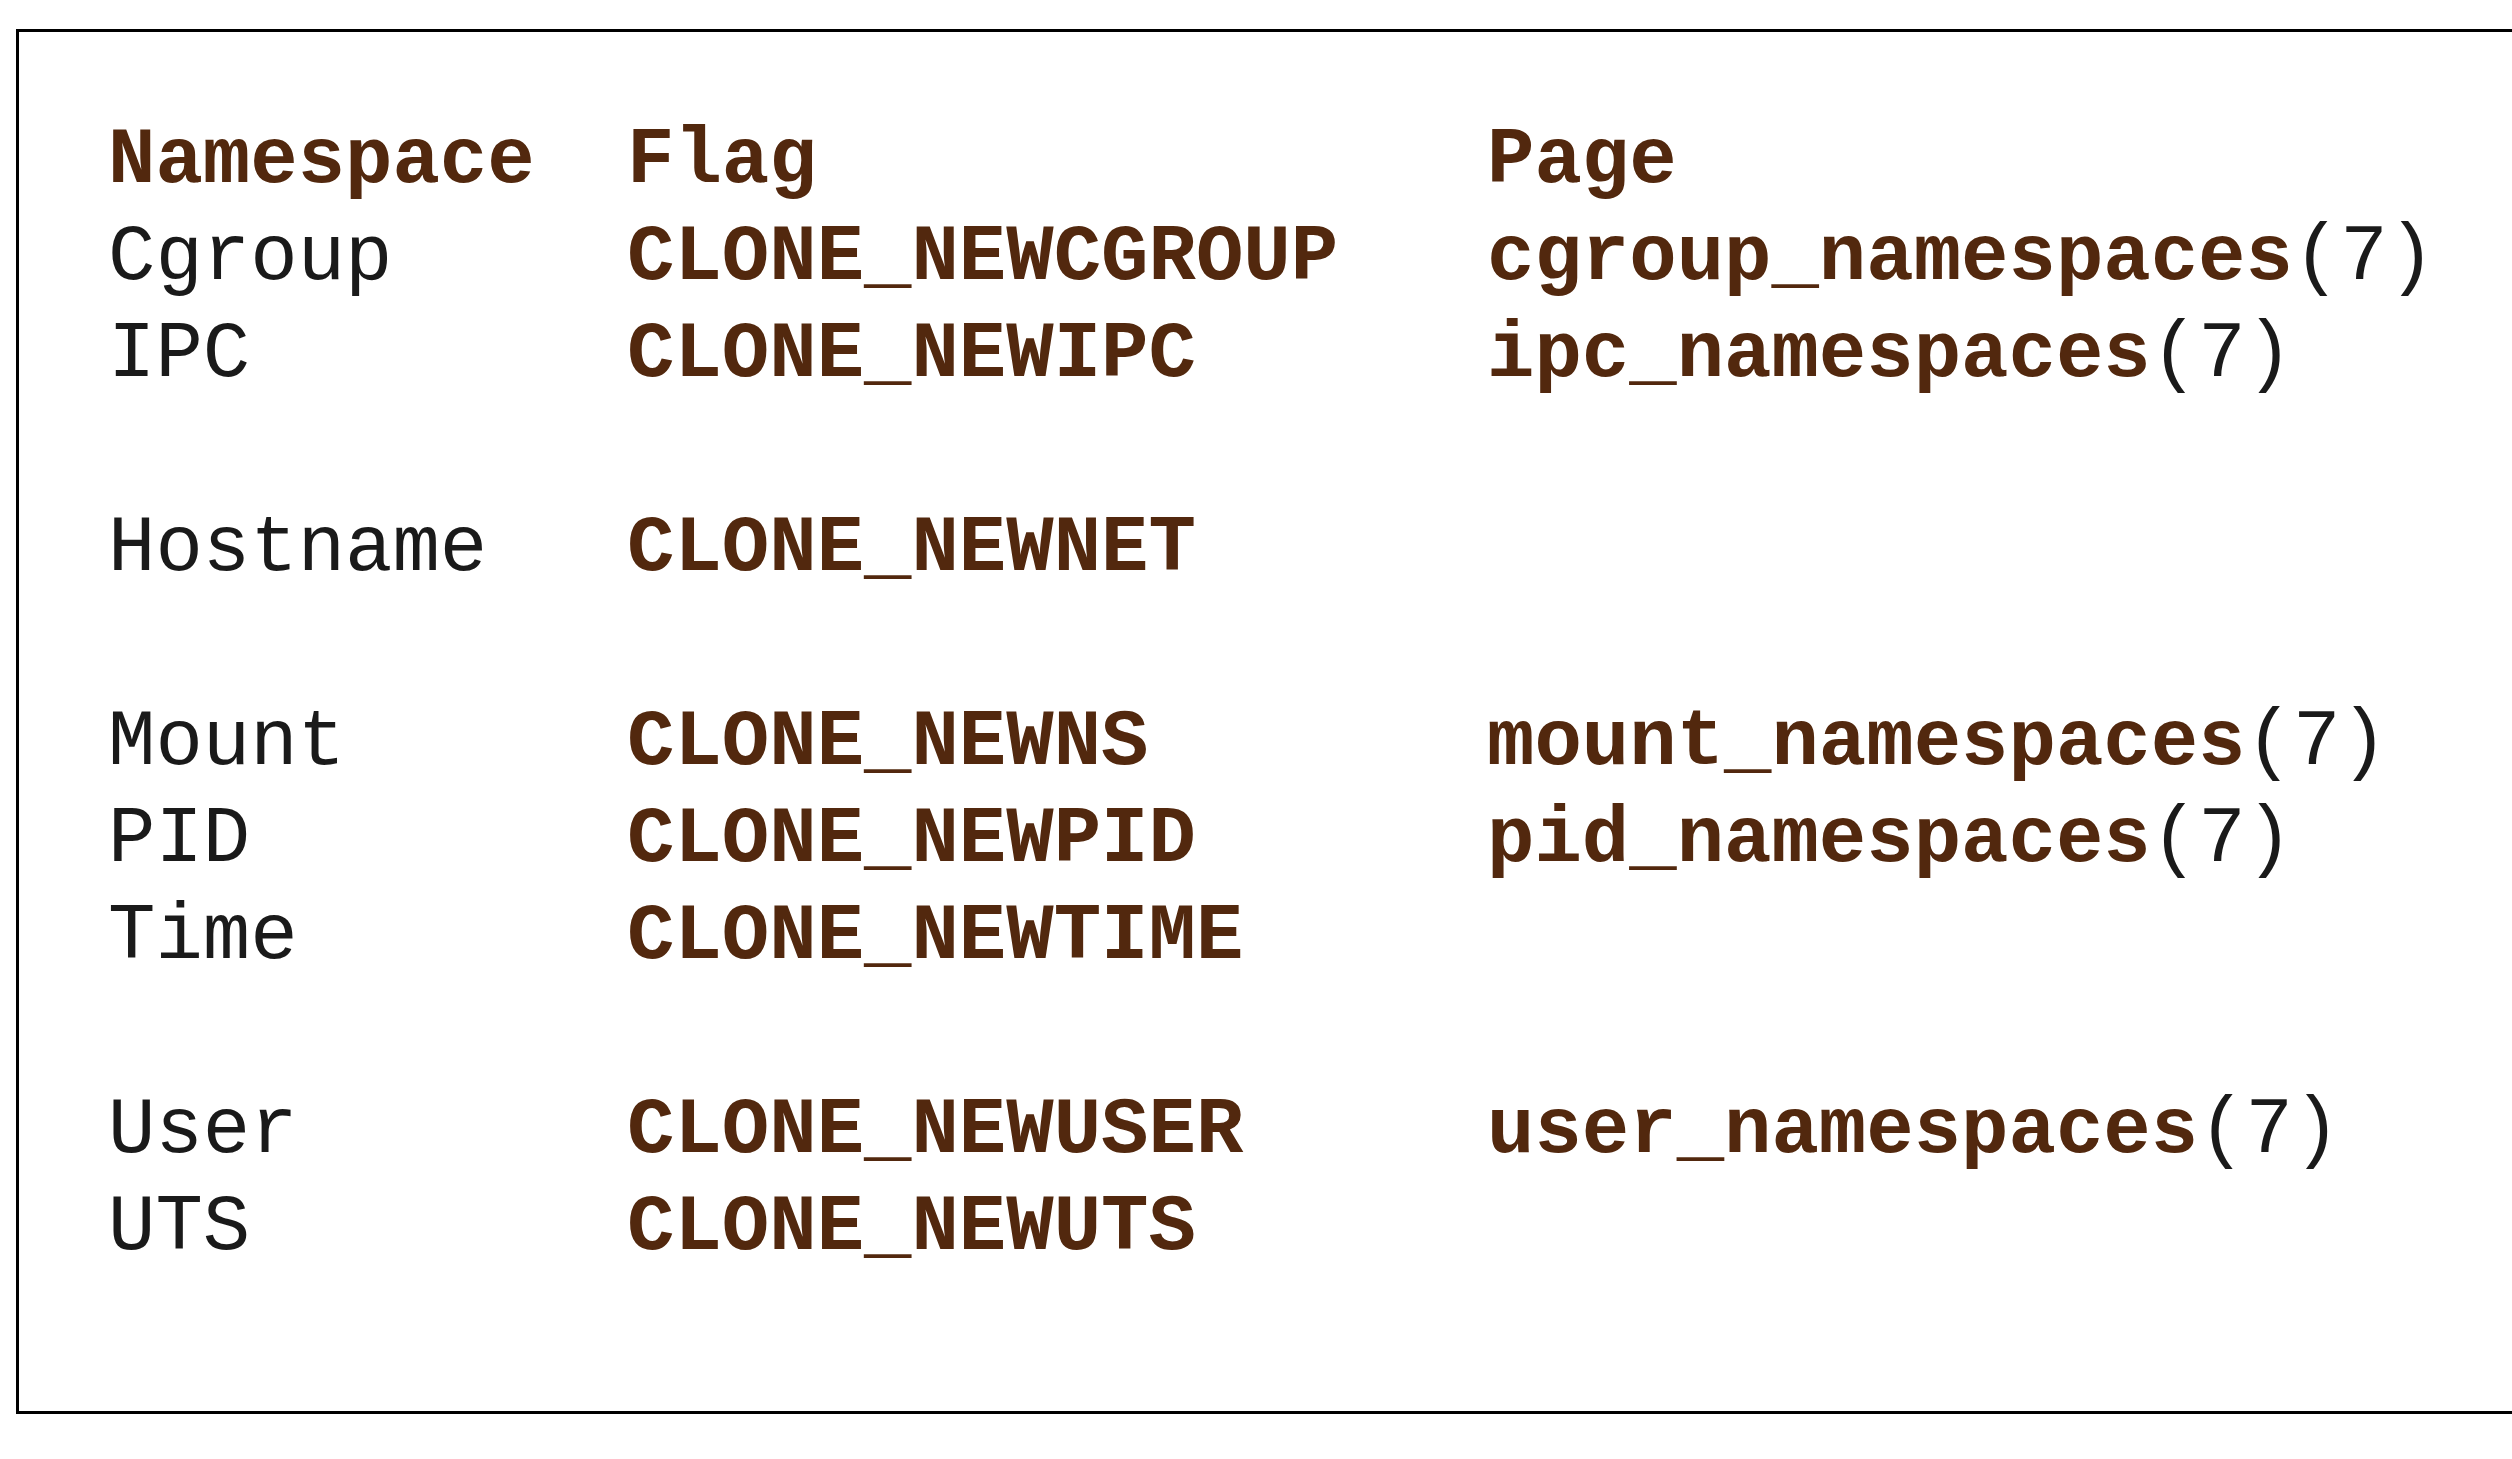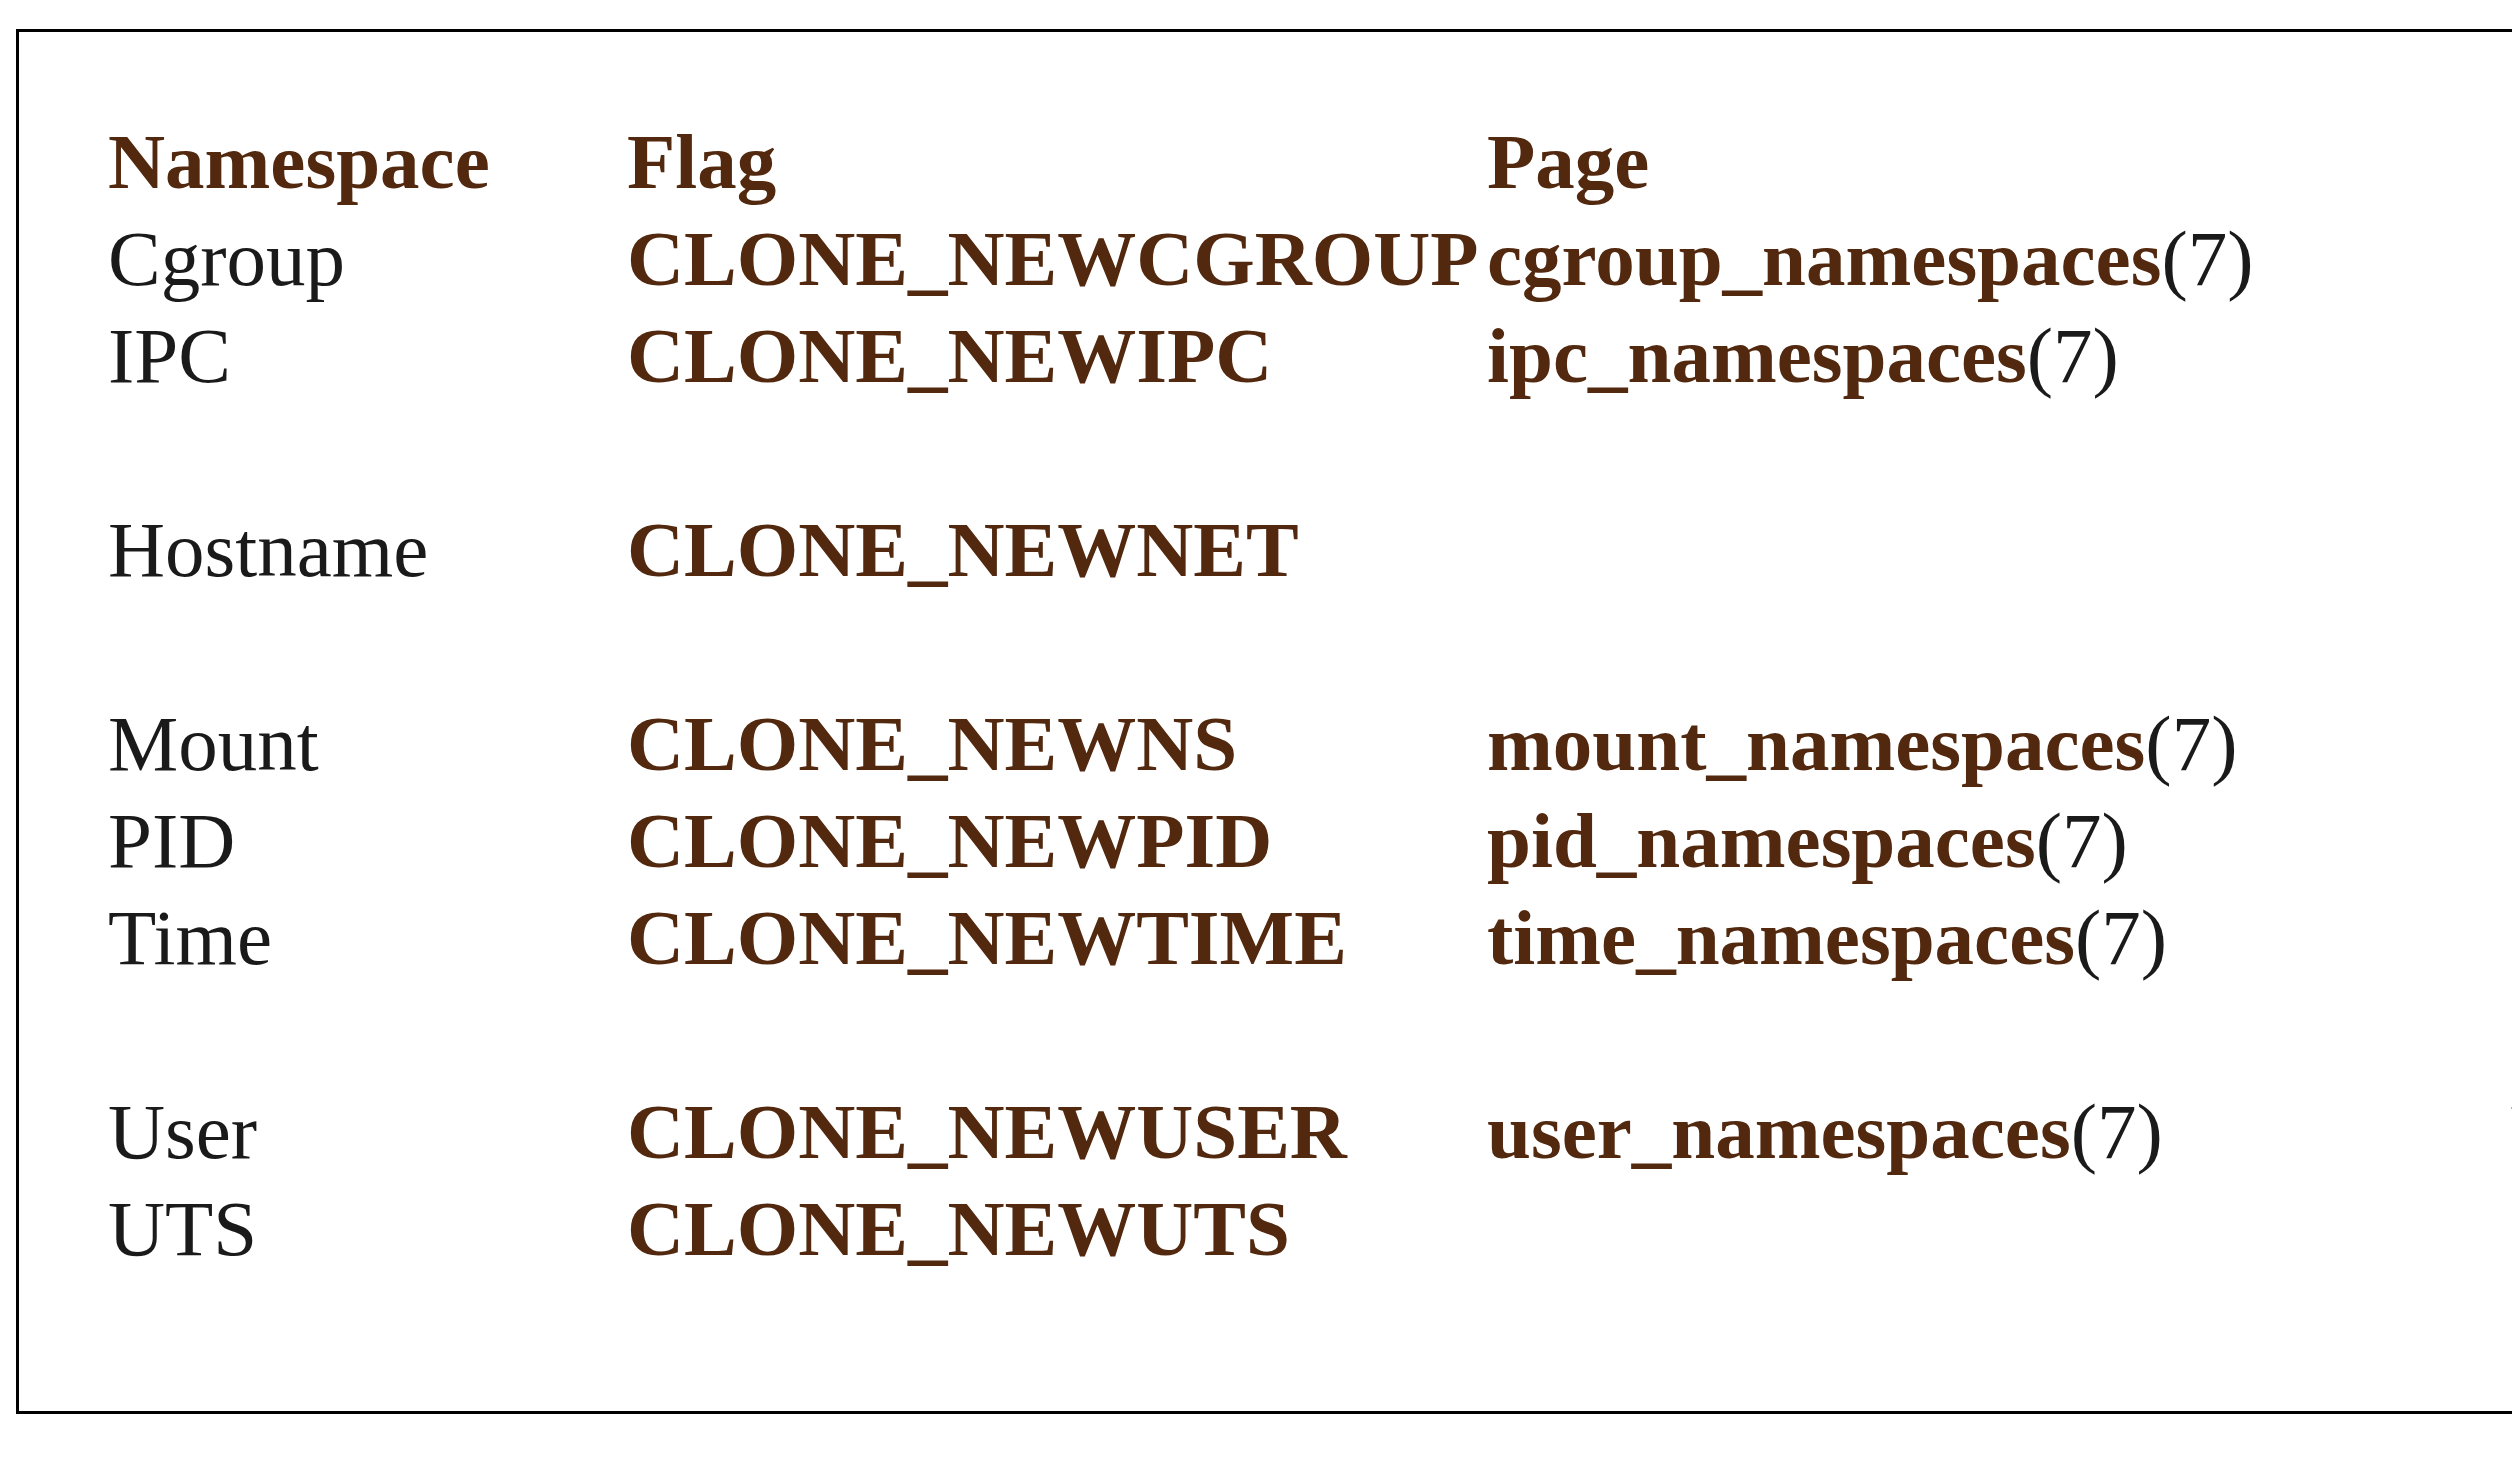--- a/index.html
+++ b/index.html
@@ -30,21 +30,21 @@
     top: 81px;    
     width: 3467px;
   }
   .line {
     position: relative;
     height: 97px;
     font-size: 79px;
     line-height: 97px;
     white-space: pre;
   }
-  .cell { position: absolute; top: 0; font-family: Liberation Serif, serif; }
+  .cell { position: absolute; top: 0; }
   .c1 { left: 0; }
   .c2 { left: 519px;  }  
   .c3 { left: 1360px; margin-left: 19px; }  
   .c4 { left: 2402px; }  
   .hdr, .flag, .page-name {
     color: var(--brown);
     font-weight: 700;
   }
   .plain {
     color: var(--ink);
@@ -62,20 +62,20 @@
       <span class="cell c3 hdr">Page</span>
       <span class="cell c4 hdr">Isolates</span>
     </div>
   <div class="line"><span class="cell c1 plain">Cgroup</span><span class="cell c2 flag">CLONE_NEWCGROUP</span><span class="cell c3"><span class="page-name">cgroup_namespaces</span><span class="plain">(7)</span></span><span class="cell c4 plain">Cgroup root directory</span></div>
       <div class="line"><span class="cell c1 plain">IPC</span><span class="cell c2 flag">CLONE_NEWIPC</span><span class="cell c3"><span class="page-name">ipc_namespaces</span><span class="plain">(7)</span></span><span class="cell c4 plain">System V IPC,</span></div>
       <div class="line"><span class="cell c4 plain">POSIX message queues</span></div>
       <div class="line"><span class="cell c1 plain">Hostname</span><span class="cell c2 flag">CLONE_NEWNET</span><span class="cell c4 plain">Network devices,</span></div>
       <div class="line"><span class="cell c4 plain">stacks, ports, etc.</span></div>
       <div class="line"><span class="cell c1 plain">Mount</span><span class="cell c2 flag">CLONE_NEWNS</span><span class="cell c3"><span class="page-name">mount_namespaces</span><span class="plain">(7)</span></span><span class="cell c4 plain">Mount points</span></div>
       <div class="line"><span class="cell c1 plain">PID</span><span class="cell c2 flag">CLONE_NEWPID</span><span class="cell c3"><span class="page-name">pid_namespaces</span><span class="plain">(7)</span></span><span class="cell c4 plain">Process IDs</span></div>
-      <div class="line"><span class="cell c1 plain">Time</span><span class="cell c2 flag">CLONE_NEWTIME</span><span class="cell c3"><span class="page-name">time_namespaces</span><span class="plain">(7)</span></span><span class="cell c4 plain">Boot and monotonic</span></div>
+      <div class="line"><span class="cell c1 plain">Time</span><span class="cell c2 flag">CLONE_NEWTIME</span><span class="cell c4 plain">Boot and monotonic</span></div>
       <div class="line"><span class="cell c4 plain">clocks</span></div>
       <div class="line"><span class="cell c1 plain">User</span><span class="cell c2 flag">CLONE_NEWUSER</span><span class="cell c3"><span class="page-name">user_namespaces</span><span class="plain">(7)</span></span><span class="cell c4 plain">User and group IDs</span></div>
       <div class="line"><span class="cell c1 plain">UTS</span><span class="cell c2 flag">CLONE_NEWUTS</span><span class="cell c4 plain">Hostname and NIS</span></div>
       <div class="line"><span class="cell c4 plain">domain name</span></div>
     </div>
 </div>
 
 
 </body></html>

